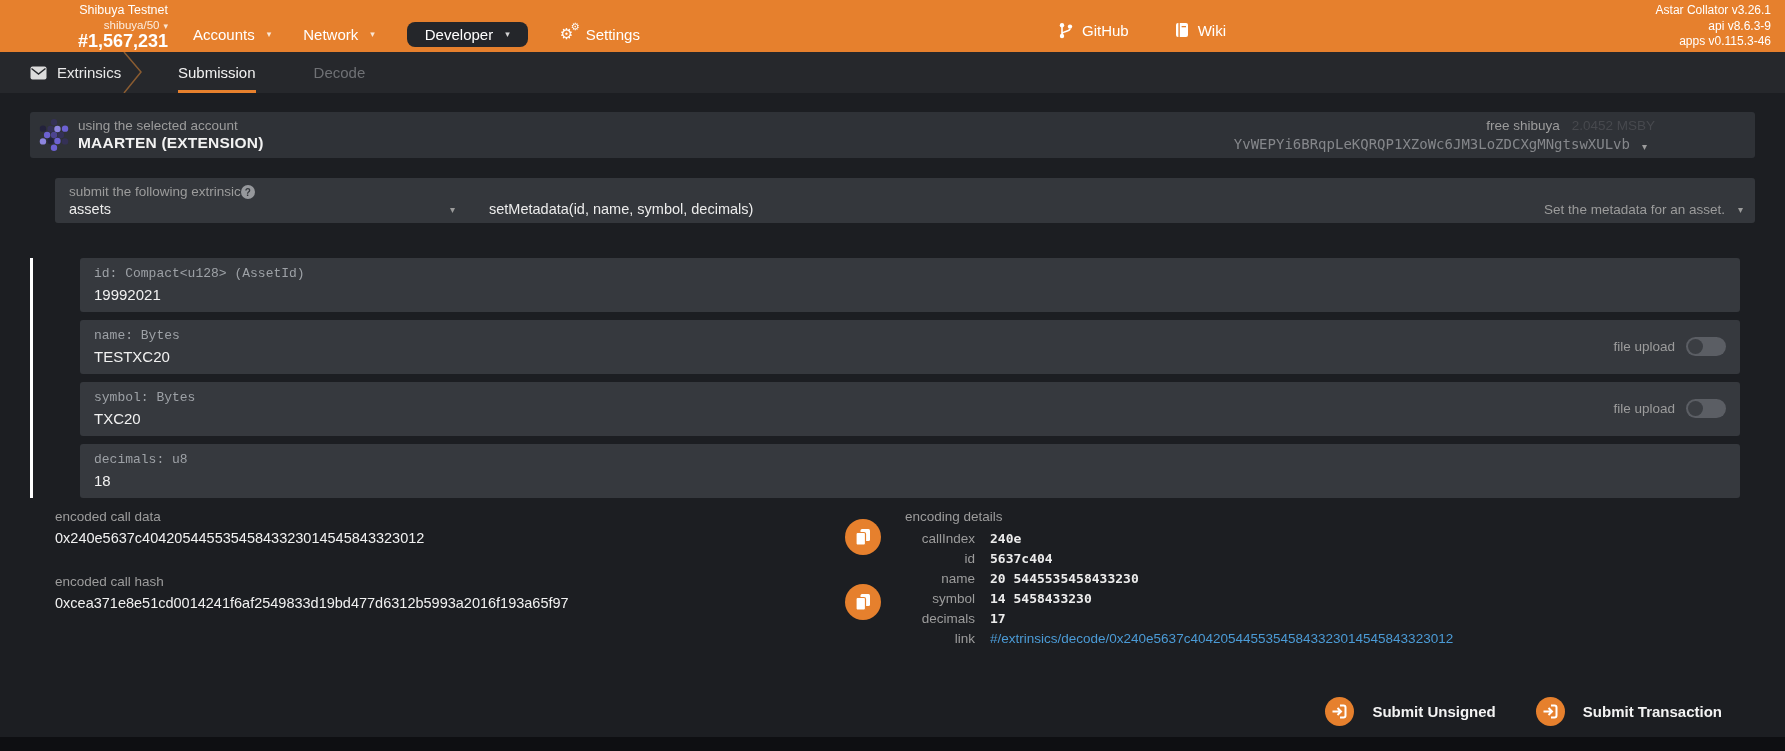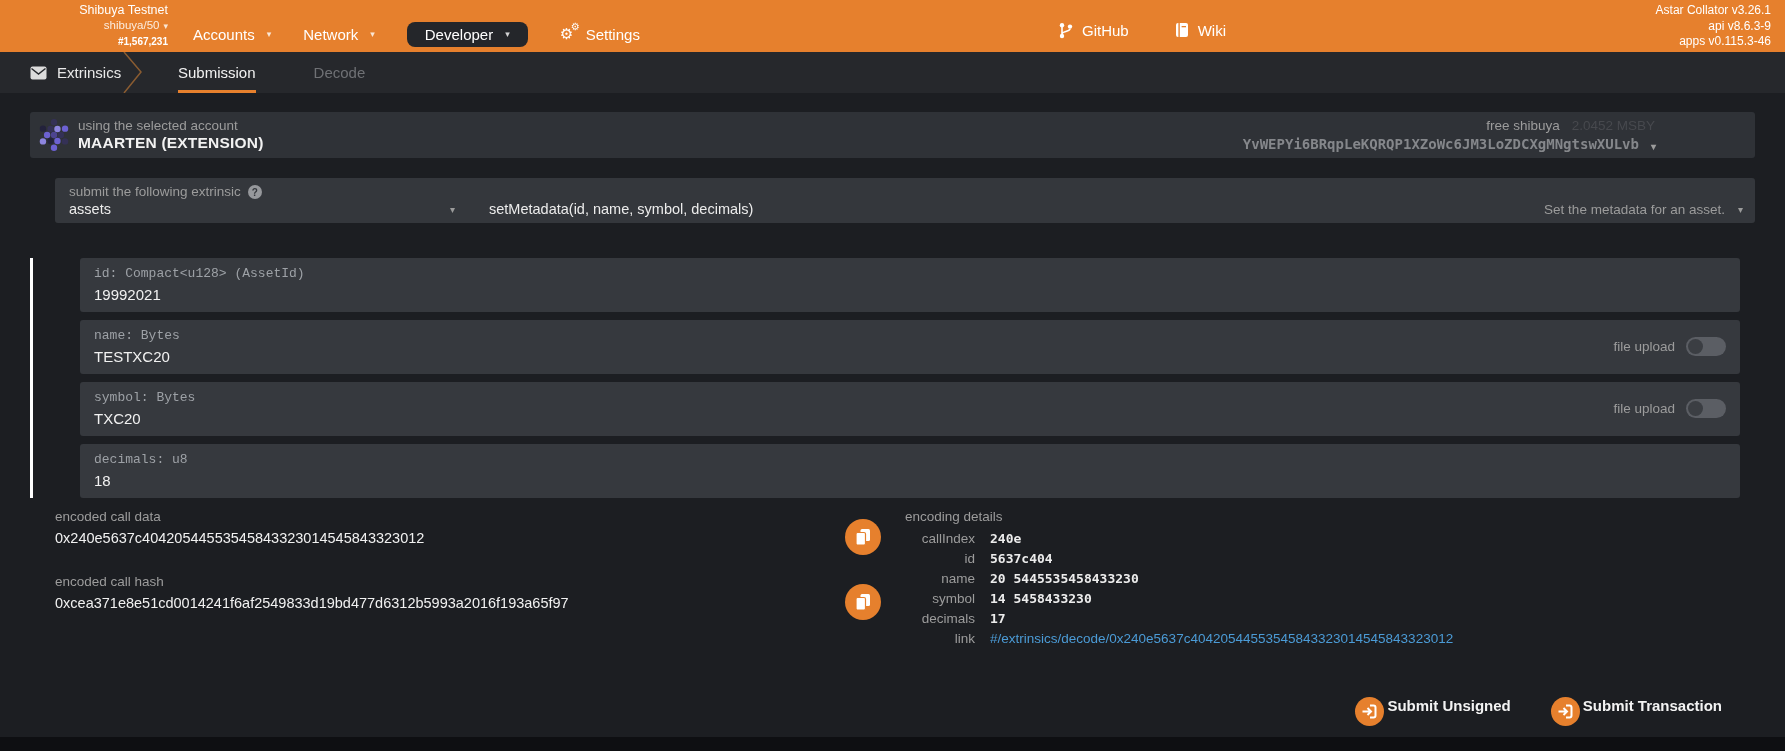--- a/index.html
+++ b/index.html
@@ -10,21 +10,21 @@
     font-family:"Liberation Sans", sans-serif;
     color:#f1f1f1;
   }
   .mono { font-family:"DejaVu Sans Mono", monospace; }
 
   
   .header { position:absolute; left:0; top:0; width:1785px; height:52px; background:#e6802d; }
   .chain-info { position:absolute; left:28px; top:3px; width:140px; text-align:right; color:#fff; cursor:pointer; }
   .chain-name { font-size:12.5px; line-height:15px; }
   .chain-spec { font-size:11.5px; line-height:15px; color:rgba(255,255,255,.85); }
-  .chain-block { font-size:10px; line-height:15px; font-weight:bold; }
+  .chain-block { font-size:18px; line-height:15px; font-weight:bold; }
   .caret { font-size:9px; color:rgba(255,255,255,.8); margin-left:4px; }
   .nav { position:absolute; left:193px; top:0; height:68px; display:flex; align-items:center; gap:32px; }
   .nav-item { display:flex; align-items:center; gap:8px; color:#fff; font-size:15px; cursor:pointer; }
   .nav-item.active { background:#24262a; border-radius:8px; padding:4px 18px; }
   .gears { position:relative; width:18px; height:18px; }
   .gear-big { position:absolute; left:0; top:1px; font-size:15px; line-height:15px; color:#fff; }
   .gear-small { position:absolute; right:-2px; top:-3px; font-size:10px; line-height:10px; color:#fff; }
   .ext-links { position:absolute; left:1058px; top:0; height:60px; display:flex; align-items:center; gap:46px; }
   .ext-link { display:flex; align-items:center; gap:9px; color:#fff; font-size:15px; cursor:pointer; }
   .versions { position:absolute; right:14px; top:3px; text-align:right; color:#fff; font-size:12px; line-height:15.5px; }
@@ -39,27 +39,27 @@
   .tab.active::after { content:""; position:absolute; left:0; right:0; bottom:0; height:3px; background:#e6802d; }
 
   
   .account-panel { position:absolute; left:30px; top:112px; width:1725px; height:46px; background:#2f3237; border-radius:3px; cursor:pointer; }
   .identicon { position:absolute; left:7px; top:6px; width:34px; height:34px; }
   .acct-label { position:absolute; left:48px; top:6px; font-size:13.5px; color:#9c9c9c; }
   .acct-name { position:absolute; left:48px; top:22px; font-size:15.5px; font-weight:600; color:#f2f2f2; letter-spacing:.2px; }
   .acct-balance { position:absolute; right:100px; top:6px; display:flex; gap:12px; align-items:baseline; }
   .balance-label { font-size:13.5px; color:#9c9c9c; }
   .balance-value { font-size:13.5px; color:#47494e; }
-  .acct-address { position:absolute; right:99px; top:24px; display:flex; align-items:flex-end; gap:8px;font-weight:bold; }
+  .acct-address { position:absolute; right:108px; top:24px; display:flex; align-items:flex-end; gap:8px; }
   .address-text { font-size:14px; color:#85878b; }
   .acct-address .caret { color:#9c9c9c; font-size:10px; }
 
   
   .extrinsic-panel { position:absolute; left:55px; top:178px; width:1700px; height:45px; background:#34373c; border-radius:3px; }
-  .ext-label { position:absolute; left:14px; top:6px; display:flex; align-items:flex-end; gap:7px; font-size:13.5px; color:#9c9c9c; }
+  .ext-label { position:absolute; left:14px; top:6px; display:flex; align-items:flex-end; font-size:13.5px; color:#9c9c9c; }
   .help-icon { width:14px; height:14px; border-radius:50%; background:#96989c; color:#34373c; font-size:10px; font-weight:bold; display:flex; align-items:center; justify-content:center; cursor:pointer; }
   .section-select { position:absolute; left:14px; top:23px; width:420px; font-size:14.5px; color:#ececec; cursor:pointer; }
   .section-caret { position:absolute; left:395px; top:26px; font-size:10px; color:#9b9b9b; }
   .method-select { position:absolute; left:434px; top:23px; right:12px; font-size:14.5px; color:#ececec; cursor:pointer; display:flex; justify-content:space-between; }
   .method-desc { display:flex; align-items:center; gap:9px; font-size:13.5px; color:#9c9c9c; }
   .method-desc .caret { color:#9c9c9c; font-size:10px; }
 
   
   .params-indicator { position:absolute; left:30px; top:258px; width:3px; height:240px; background:#ffffff; }
   .param-box { position:absolute; left:80px; width:1660px; height:54px; background:#36393e; border-radius:3px; cursor:text; }
@@ -78,21 +78,21 @@
   
   .enc-title { position:absolute; left:905px; top:509px; font-size:13.5px; color:#9c9c9c; }
   .enc-rows { position:absolute; left:905px; top:531px; }
   .enc-row { display:flex; height:20px; align-items:baseline; }
   .enc-key { width:70px; text-align:right; font-size:13.5px; color:#9c9c9c; }
   .enc-val { margin-left:15px; font-size:13px; font-weight:bold; color:#ececec; }
   .enc-val.link { font-family:"Liberation Sans", sans-serif; font-weight:normal; font-size:13.5px; color:#4b9bd6; cursor:pointer; }
 
   
   .actions { position:absolute; right:63px; top:697px; display:flex; gap:40px; }
-  .action-btn { display:flex; gap:3px; cursor:pointer; }
+  .action-btn { display:flex; align-items:center; gap:18px; cursor:pointer; }
   .action-icon { width:29px; height:29px; border-radius:50%; background:#e6802d; display:flex; align-items:center; justify-content:center; }
   .action-label { font-size:15px; font-weight:600; color:#f3f3f3; }
 
   .bottom-strip { position:absolute; left:0; bottom:0; width:1785px; height:14px; background:#0e0f12; }
 </style>
 </head>
 <body>
 
 <div id="app">
 

